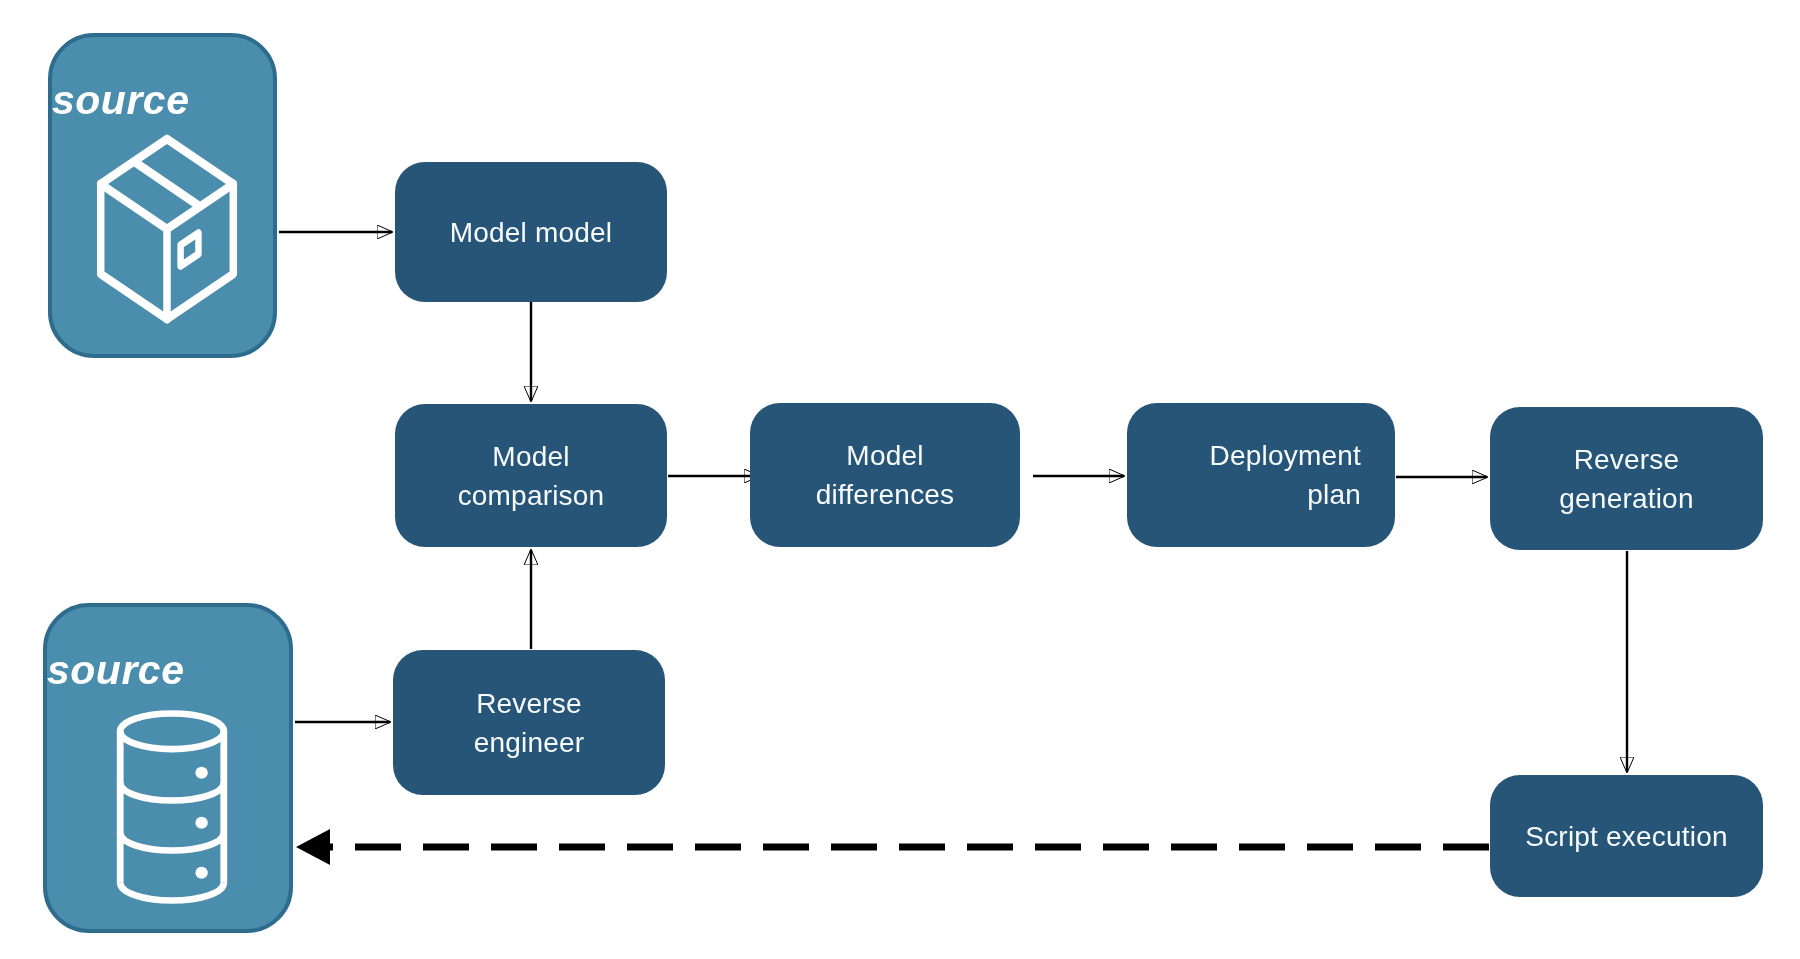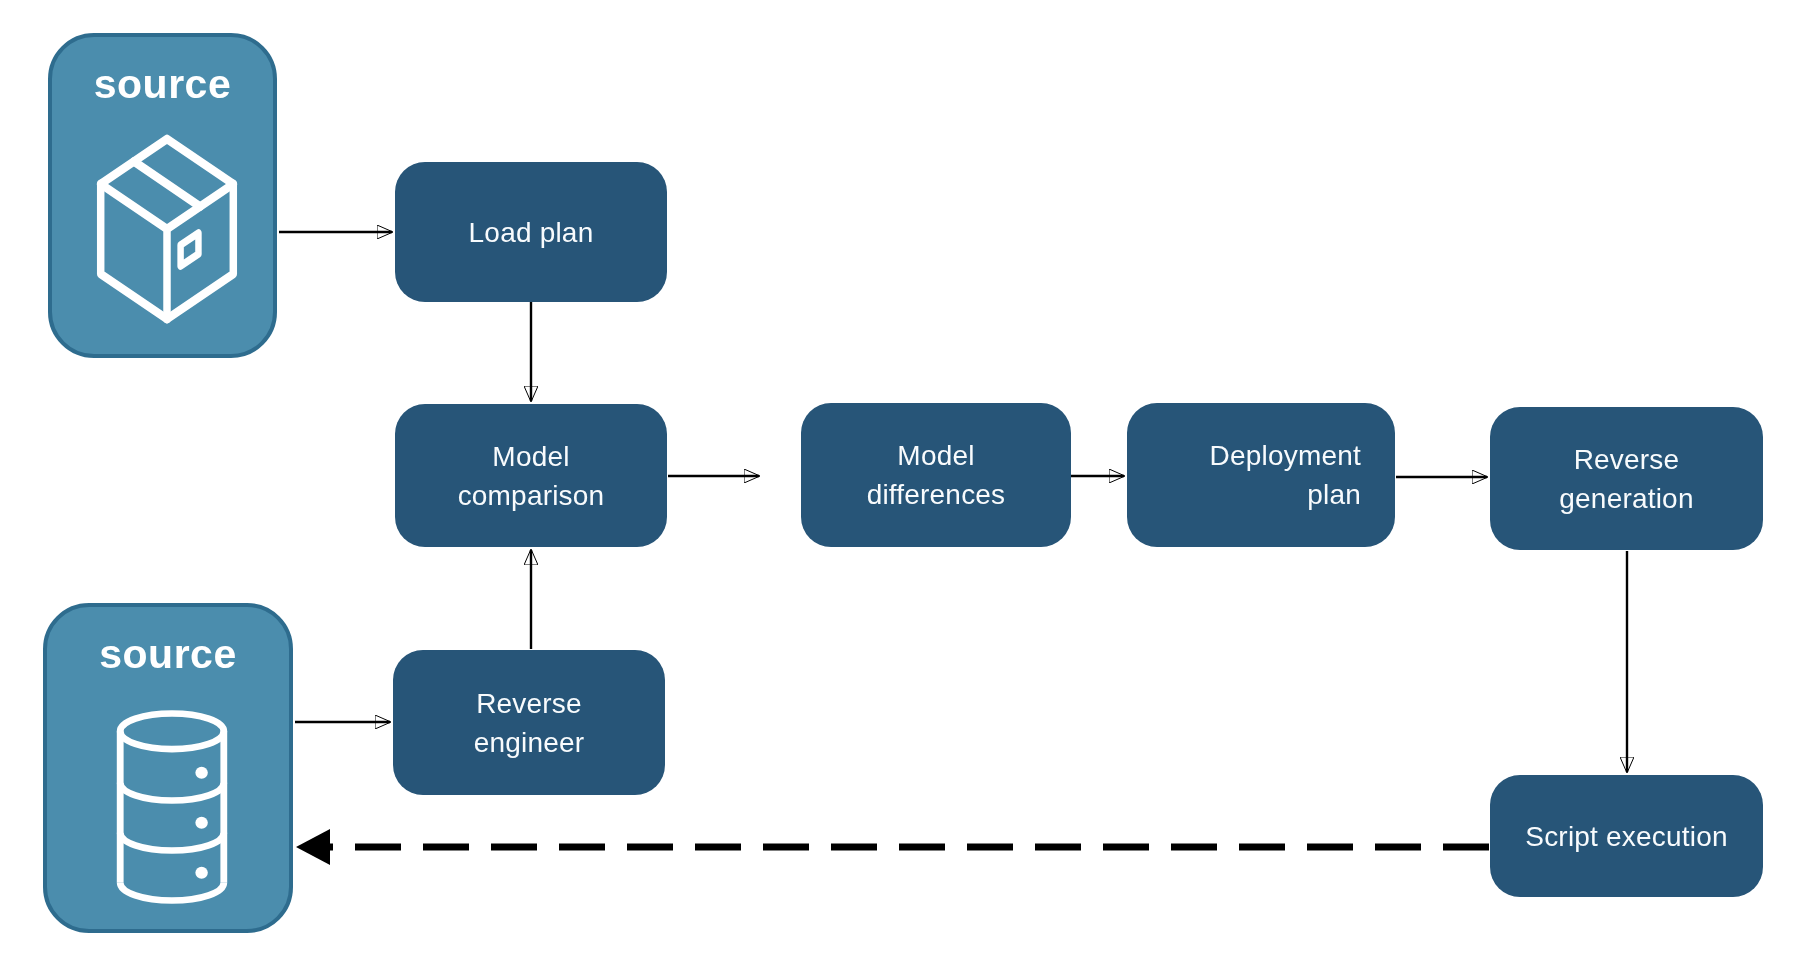--- a/index.html
+++ b/index.html
@@ -31,25 +31,25 @@
   .endpoint {
     position: absolute;
     background: #4b8dad;
     border: 4px solid #2e6c8e;
     border-radius: 46px;
     box-sizing: border-box;
     color: #ffffff;
   }
   .endpoint .label {
     display: block;
-    text-align: center;
-    margin-top: 24px;
+    margin-top: 40px;
     font-size: 41px;
     font-weight: bold;
     letter-spacing: 0.5px;
+    font-style: italic;
   }
   .endpoint .icon { position: absolute; }
   #edges {
     position: absolute;
     left: 0; top: 0;
     width: 1800px;
     height: 959px;
     pointer-events: none;
   }
   #edges path, #edges line { stroke: #000000; fill: none; }
@@ -96,28 +96,28 @@
       <path d="M15 123 A35 12.5 0 0 0 85 123" stroke="#ffffff" stroke-width="4.6" fill="none"></path>
       <path d="M15 53 A35 12.5 0 0 0 85 53" stroke="#ffffff" stroke-width="4.6" fill="none"></path>
       <path d="M15 88 A35 12.5 0 0 0 85 88" stroke="#ffffff" stroke-width="4.6" fill="none"></path>
       <circle cx="70" cy="46" r="4.2" fill="#ffffff"></circle>
       <circle cx="70" cy="81" r="4.2" fill="#ffffff"></circle>
       <circle cx="70" cy="116" r="4.2" fill="#ffffff"></circle>
     </svg>
   </div>
 
   <div class="node" style="left:395px; top:162px; width:272px; height:140px;">
-    <span>Load plan</span>
+    <span>Model model</span>
   </div>
 
   <div class="node" style="left:395px; top:404px; width:272px; height:143px;">
     <span>Model comparison</span>
   </div>
 
-  <div class="node" style="left:801px; top:403px; width:270px; height:144px;">
+  <div class="node" style="left:750px; top:403px; width:270px; height:144px;">
     <span>Model differences</span>
   </div>
 
   <div class="node" style="left:1127px; top:403px; width:268px; height:144px;text-align:right;">
     <span>Deployment plan</span>
   </div>
 
   <div class="node" style="left:1490px; top:407px; width:273px; height:143px;">
     <span>Reverse generation</span>
   </div>

